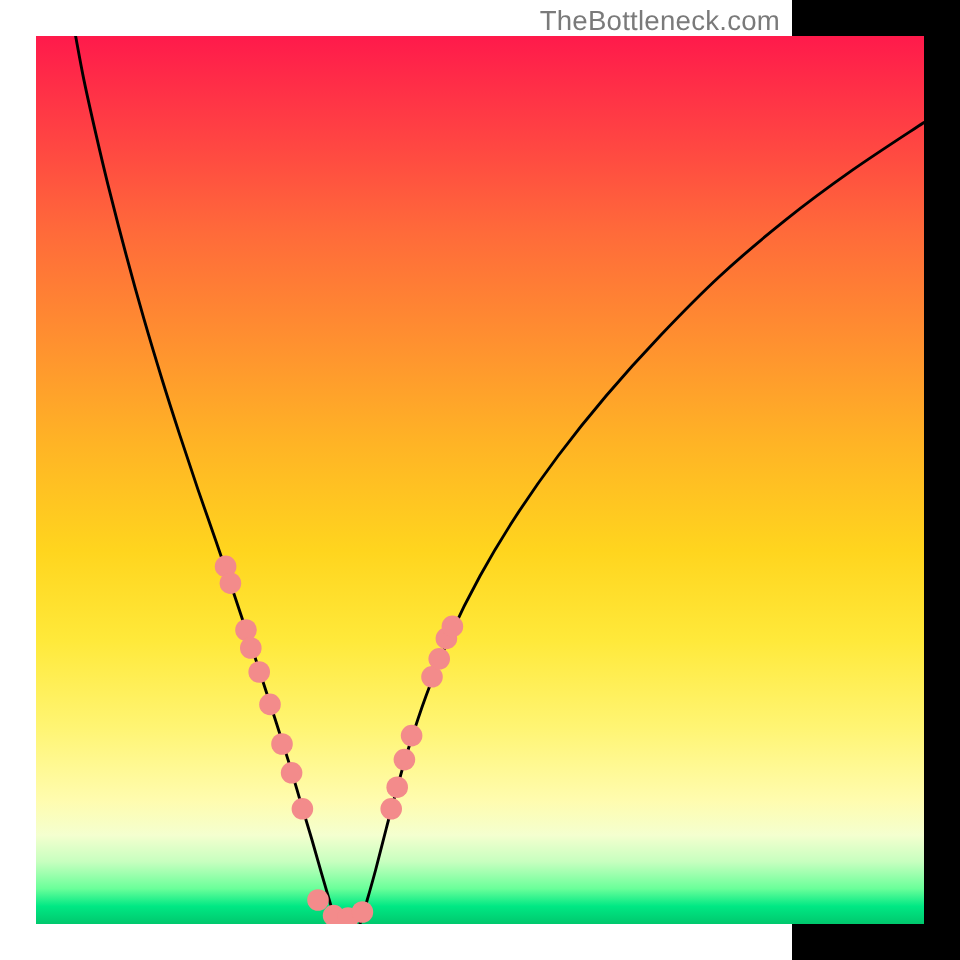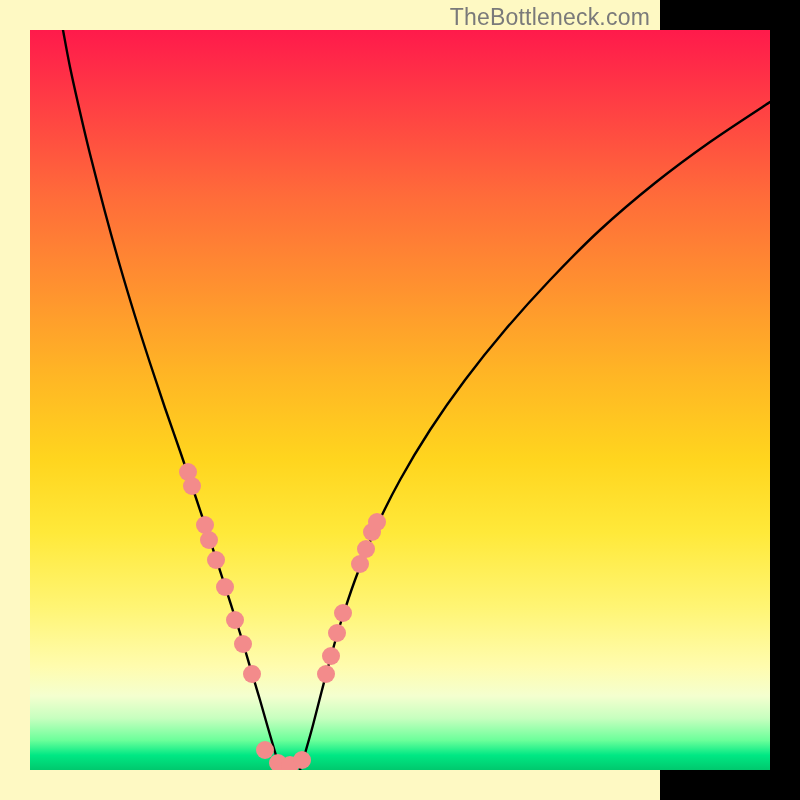--- a/index.html
+++ b/index.html
@@ -10,21 +10,21 @@
     overflow: hidden;
     background: #000;
     font-family: Arial, Helvetica, sans-serif;
   }
   .frame {
     position: absolute;
     left: 0;
     top: 0;
     width: 660px;
     height: 800px;
-    background: #fef9c3;
+    background: #ffffff;
   }
   .plot {
     position: absolute;
     left: 30px;
     top: 30px;
     width: 740px;
     height: 740px;
     overflow: hidden;
   }
   .gradient {

